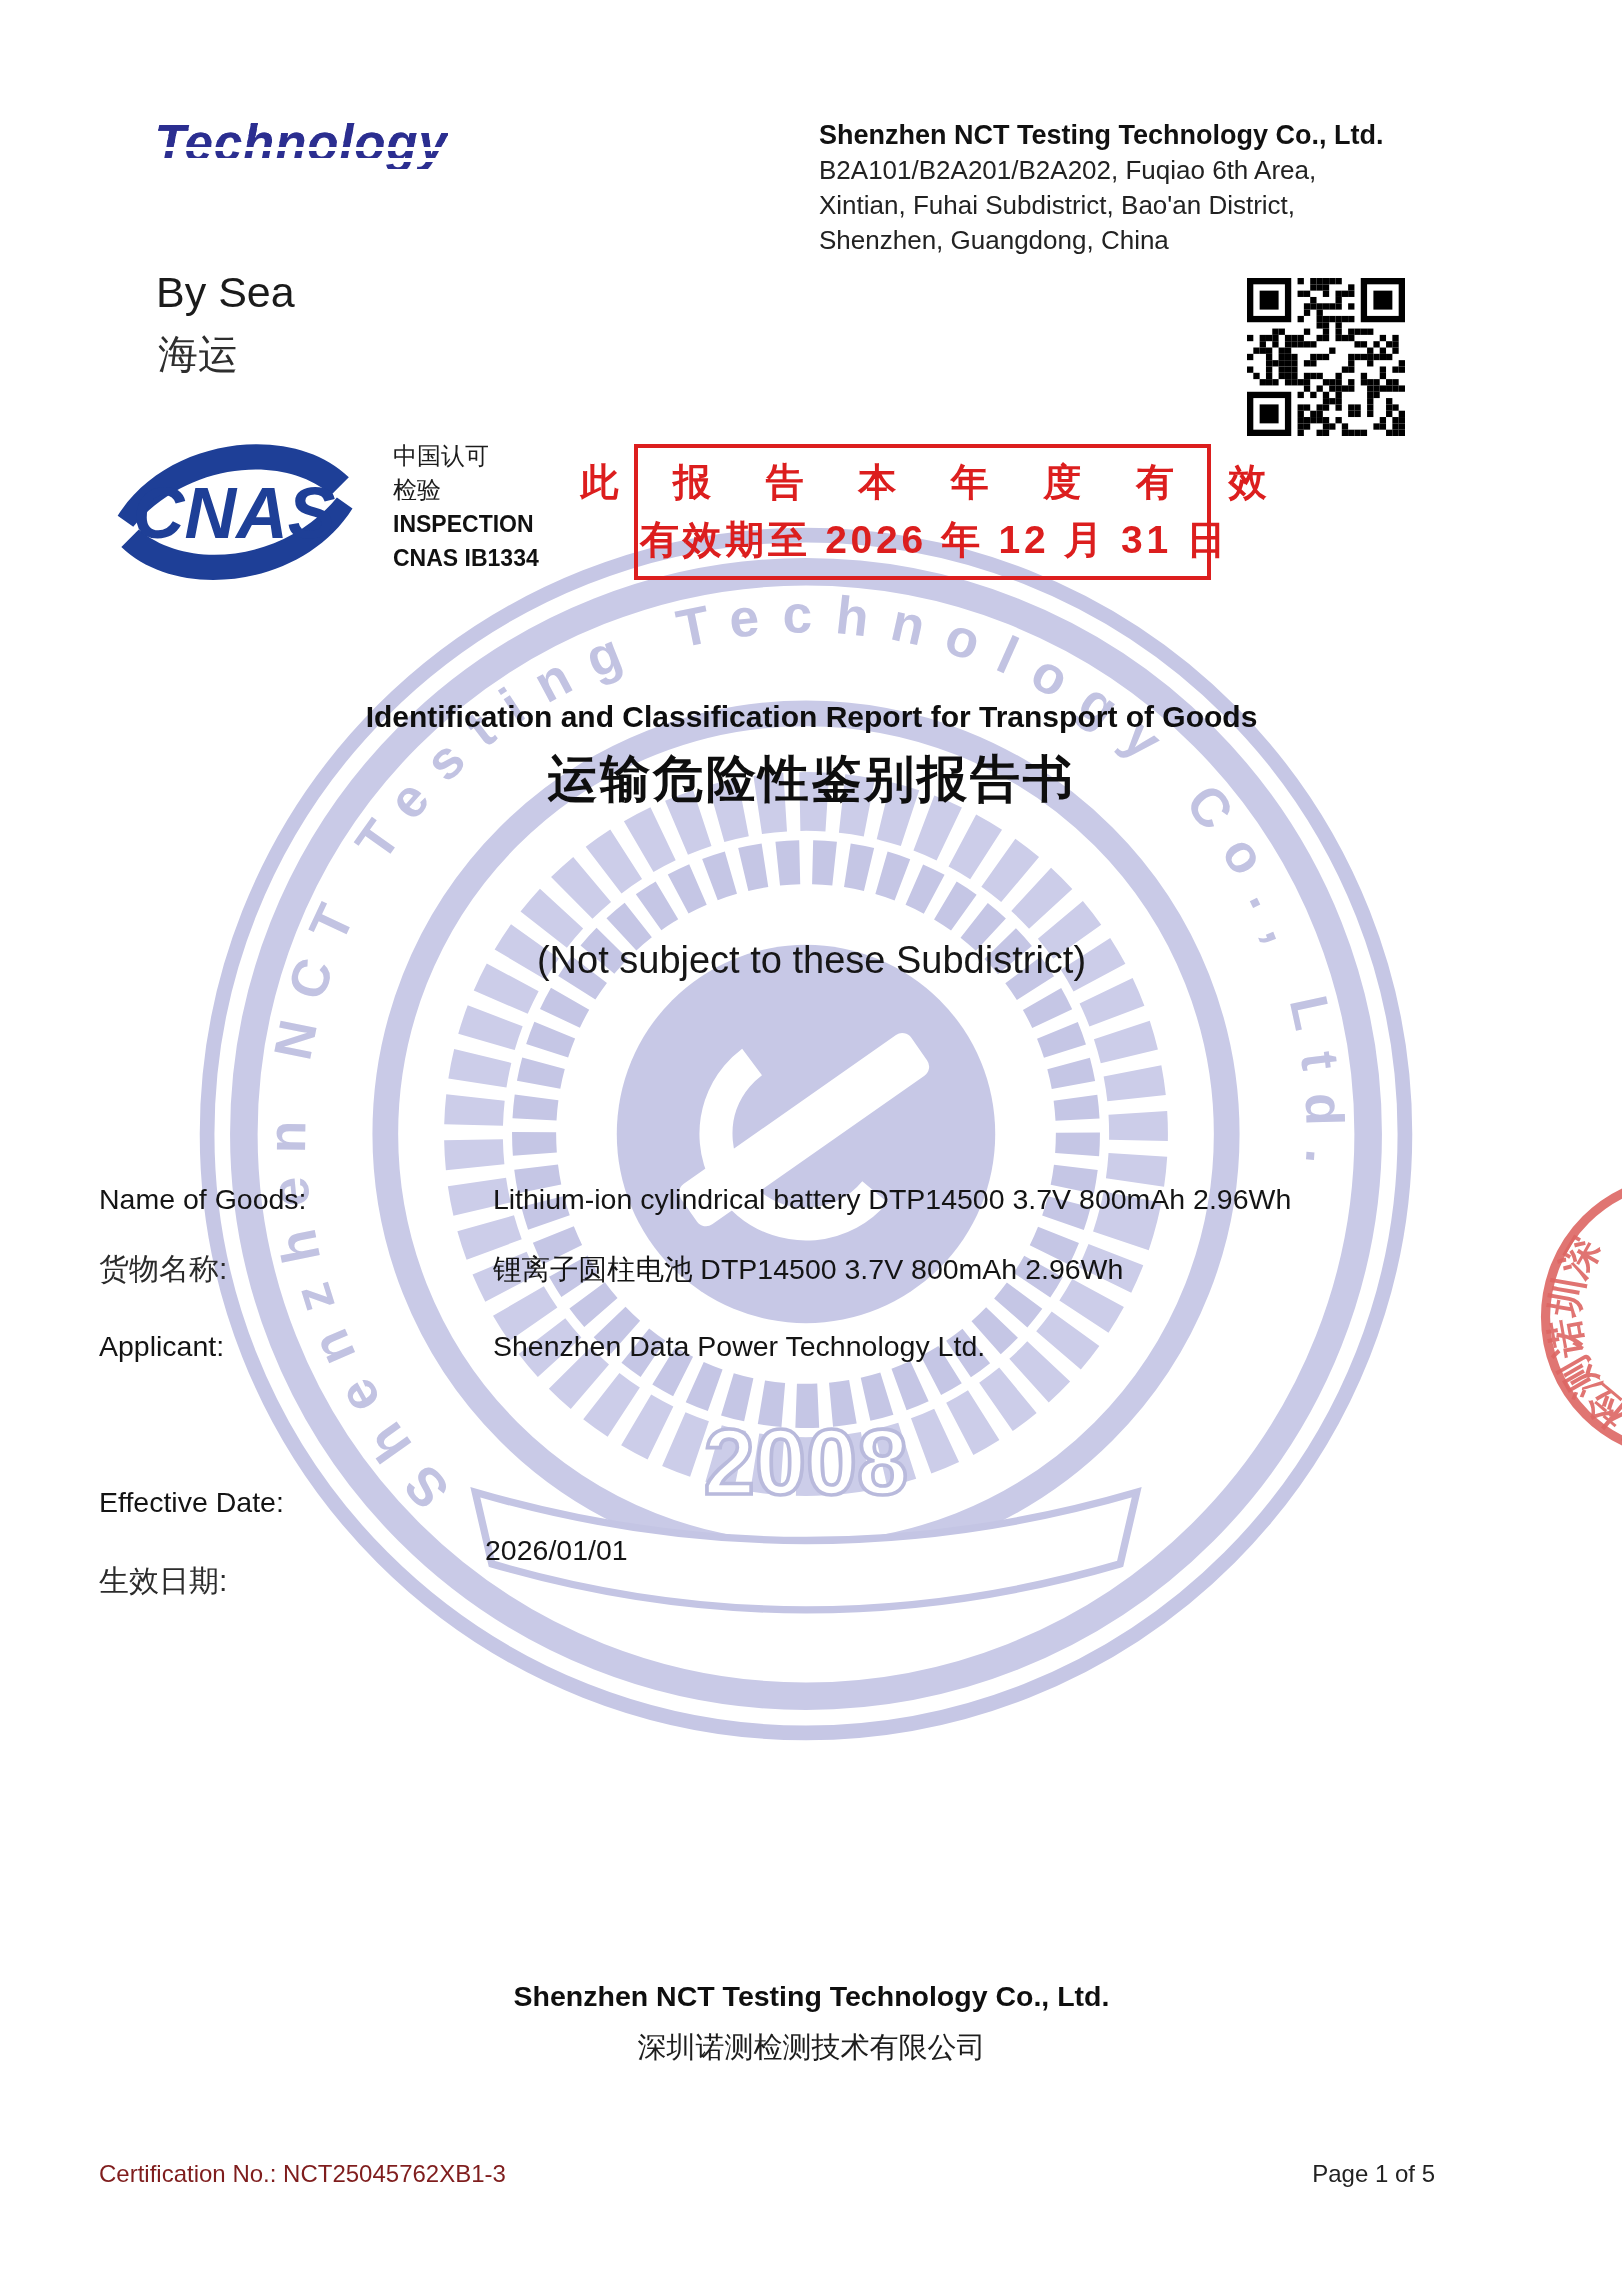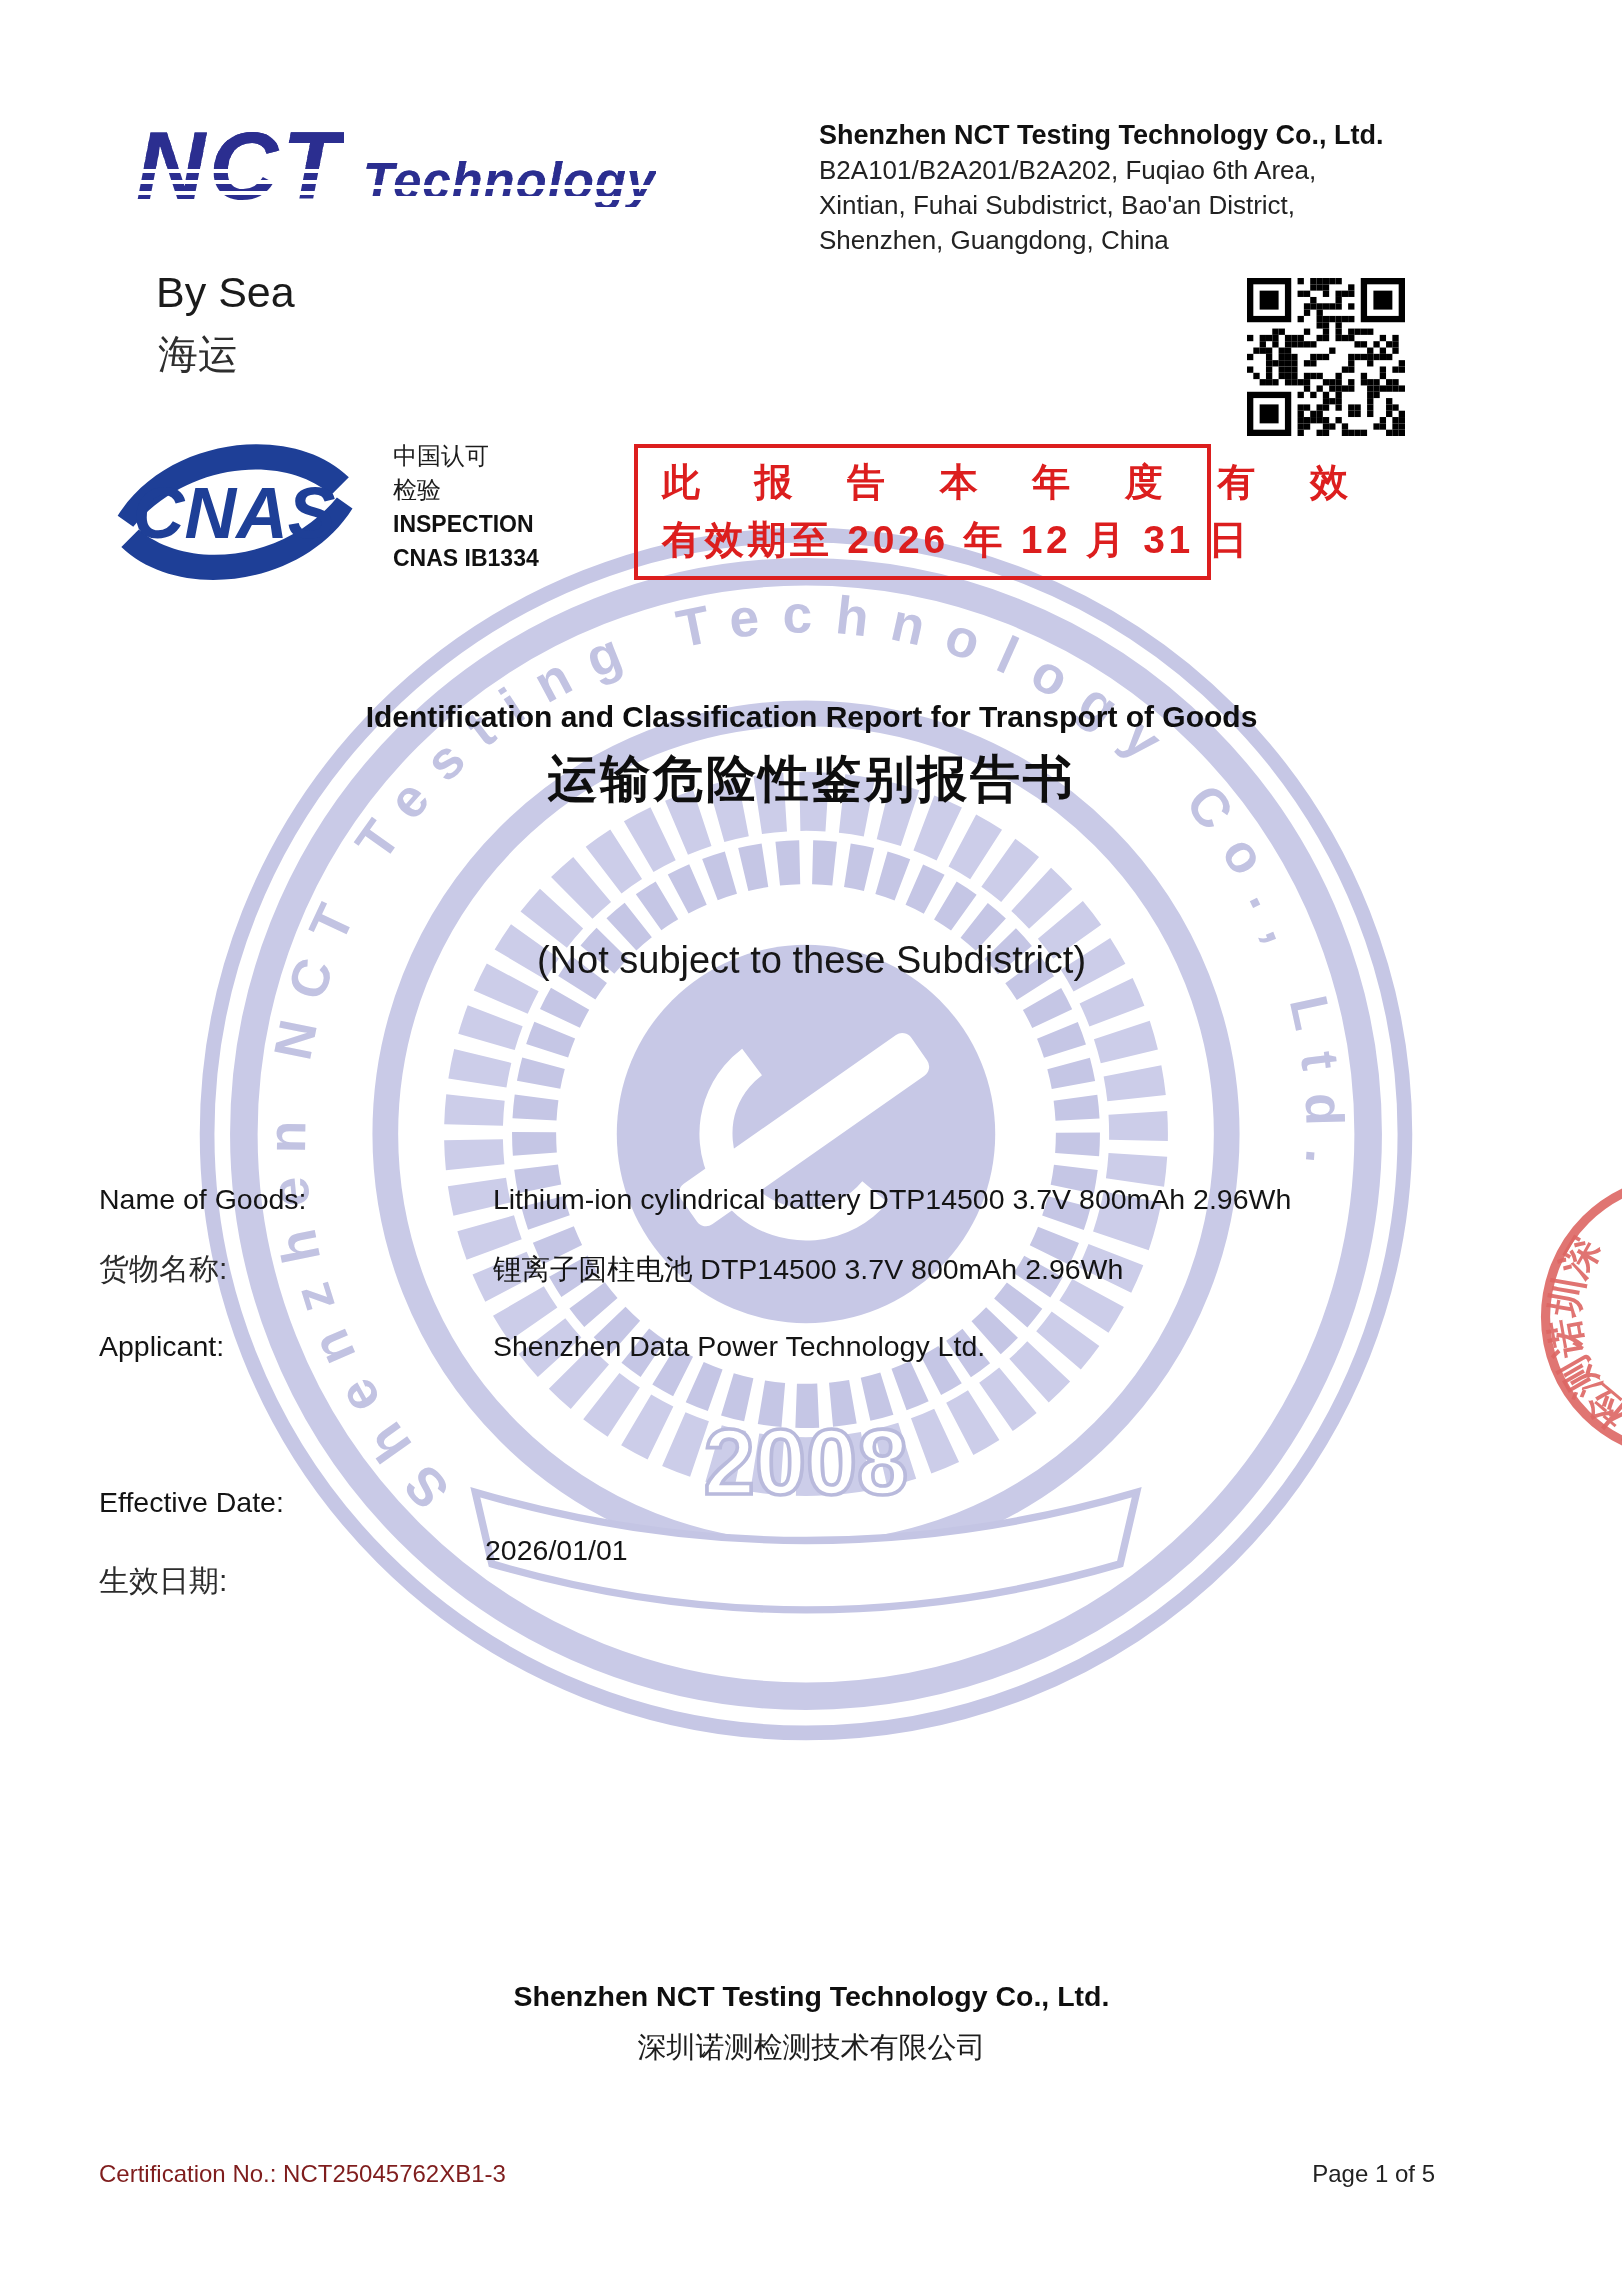--- a/index.html
+++ b/index.html
@@ -26,21 +26,21 @@
   .addr{left:819px;top:118px;width:569px;font-size:26px;line-height:35px;color:#222;}
   .addr .co{font-weight:bold;font-size:27px;color:#111;}
   .qr{left:1247px;top:278px;width:158px;height:158px;}
   
   .cnas-logo{left:103px;top:424px;width:266px;height:179px;}
   .cnas-txt{left:393px;top:439px;font-size:24px;line-height:34px;color:#1c1c1c;}
   .cnas-txt .b{font-weight:bold;font-size:23px;color:#111;}
   .red-box{
     left:634px;top:444px;width:577px;height:136px;
     border:4.6px solid #dc1e1e;box-sizing:border-box;
-    display:flex;flex-direction:column;justify-content:center;padding-left:24px;
+    display:flex;flex-direction:column;justify-content:center;padding-left:24px;align-items:center;
   }
   .red-l1{color:#dc1e1e;font-weight:bold;font-size:38px;letter-spacing:22px;white-space:nowrap;}
   .red-l2{color:#dc1e1e;font-weight:bold;font-size:39px;letter-spacing:3.7px;margin-top:5.5px;white-space:nowrap;}
   
   .title-en{left:0;top:700px;width:100%;text-align:center;font-weight:bold;font-size:30px;color:#0e0e0e;}
   .title-zh{left:0;top:746px;width:100%;text-align:center;font-weight:bold;font-size:50px;letter-spacing:2.8px;color:#0e0e0e;}
   .nsr-en{left:0;top:939px;width:100%;text-align:center;font-size:38px;color:#161616;}
   .nsr-zh{left:0;top:997px;width:100%;text-align:center;font-size:38px;letter-spacing:5.5px;color:#222;}
   
   .frow{left:99px;width:1377px;font-size:28.5px;color:#141414;white-space:nowrap;}
@@ -81,21 +81,20 @@
       <rect x="548" y="668" width="306" height="54" rx="12" fill="#ffffff" transform="rotate(-35 700 700)"></rect>
       <circle cx="700" cy="700" r="98" fill="none" stroke="#ffffff" stroke-width="36" stroke-dasharray="330 290" transform="rotate(40 700 700)"></circle>
     </g>
     <path d="M 340,1090 Q 700,1195 1060,1090 L 1042,1168 Q 700,1268 358,1168 Z" fill="#ffffff" stroke="#c4c5e4" stroke-width="8"></path>
     <text x="700" y="1092" text-anchor="middle" font-size="100" font-weight="bold" fill="#ffffff" stroke="#b9badc" stroke-width="4" font-family="Liberation Sans, DejaVu Sans, sans-serif">2008</text>
   </svg>
 
   <div class="content">
 
     <div class="abs nct-logo">
-      <span class="nct-text nct-big">NCT</span>
       <span class="nct-text nct-small">Technology</span>
     </div>
     <div class="abs by-sea">By Sea</div>
     <div class="abs by-sea-zh">海运</div>
 
     <div class="abs addr">
       <div class="co">Shenzhen NCT Testing Technology Co., Ltd.</div>
       <div>B2A101/B2A201/B2A202, Fuqiao 6th Area,</div>
       <div>Xintian, Fuhai Subdistrict, Bao'an District,</div>
       <div>Shenzhen, Guangdong, China</div>

